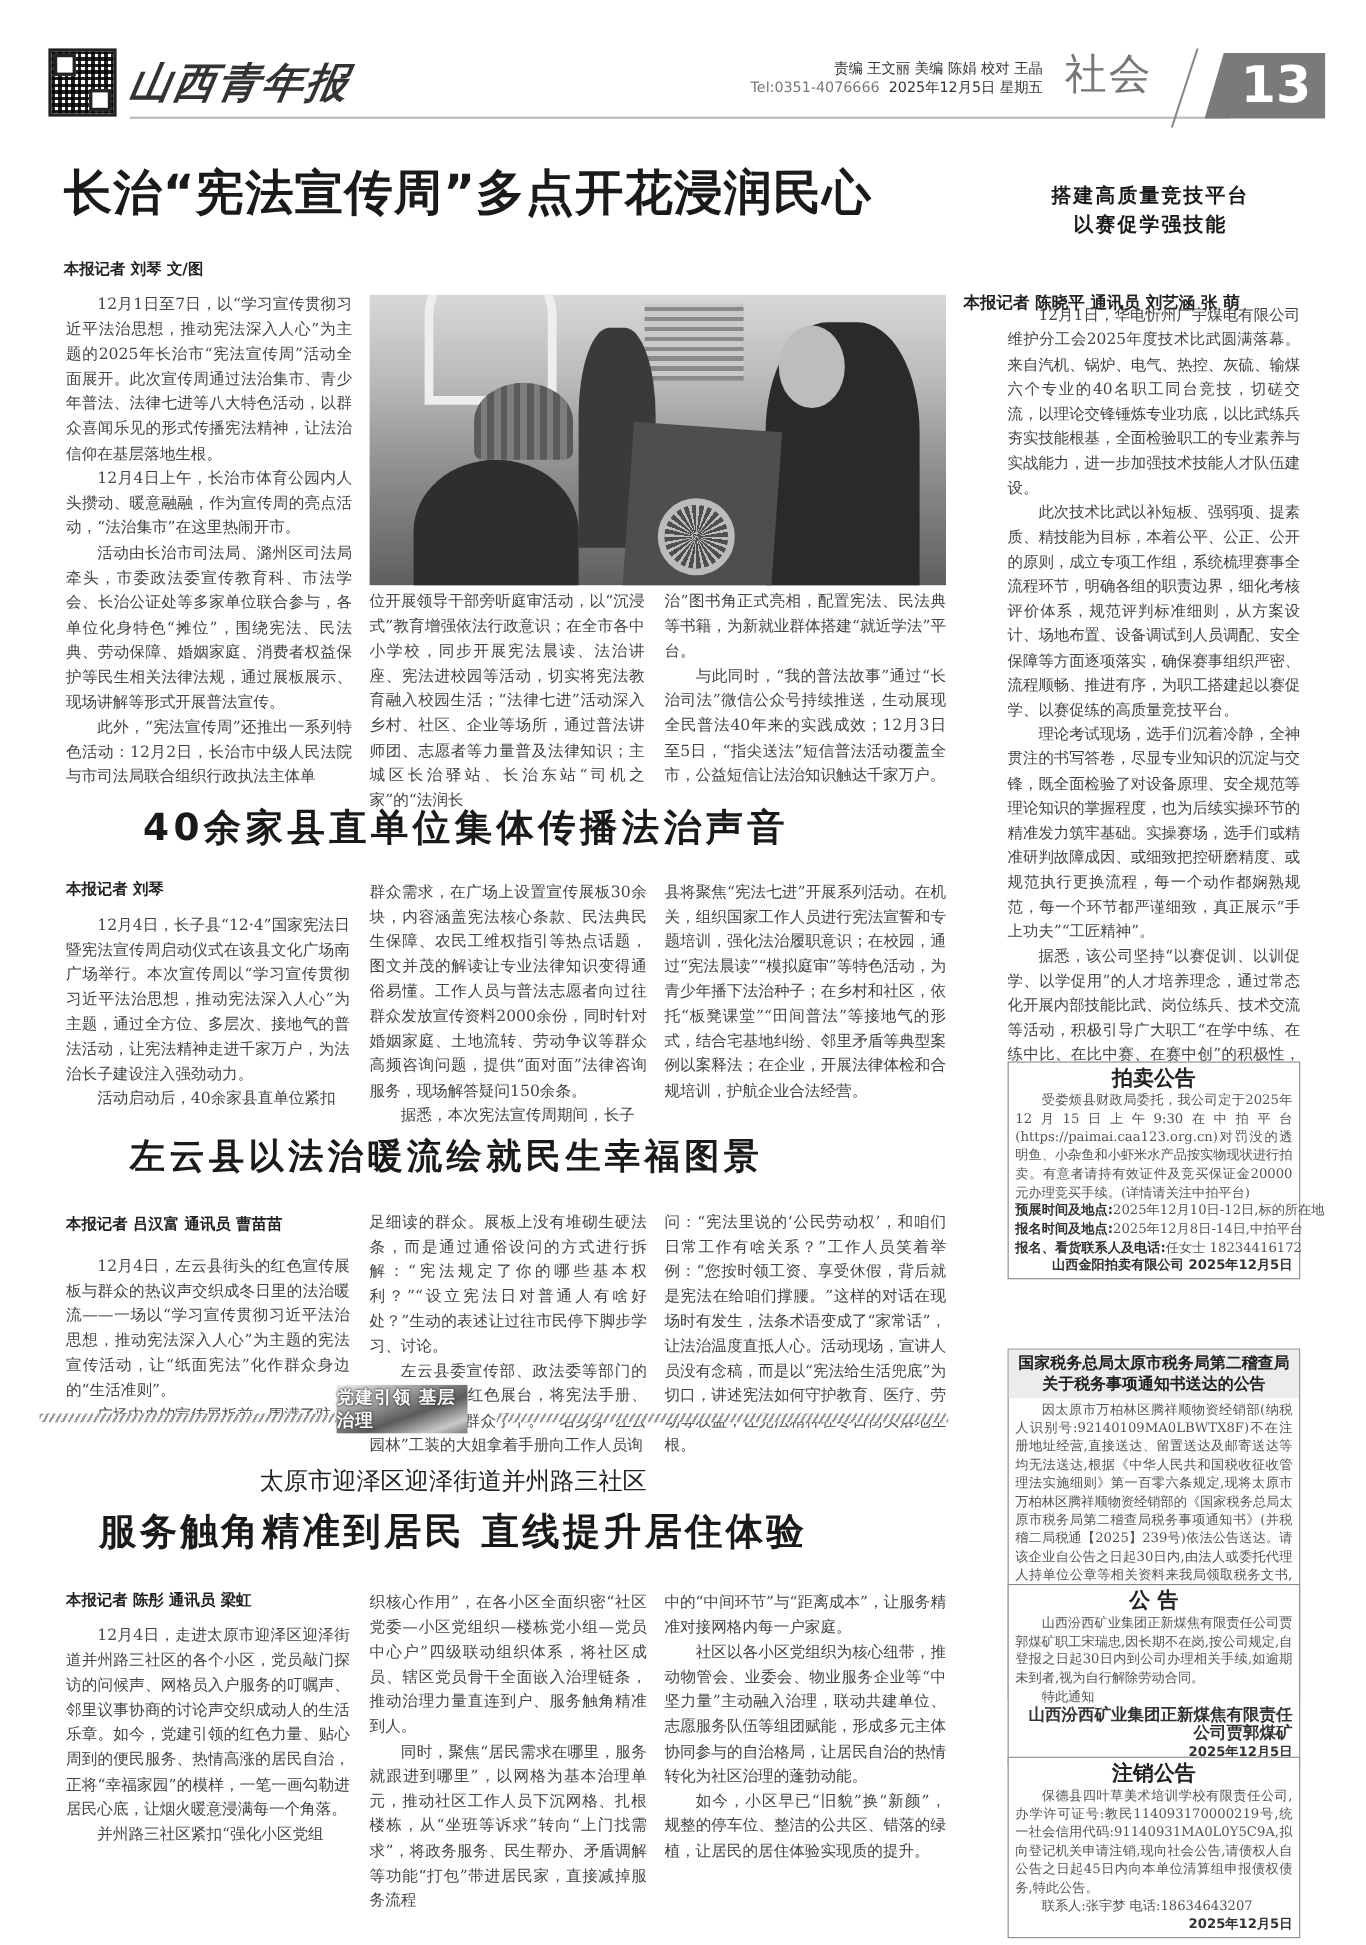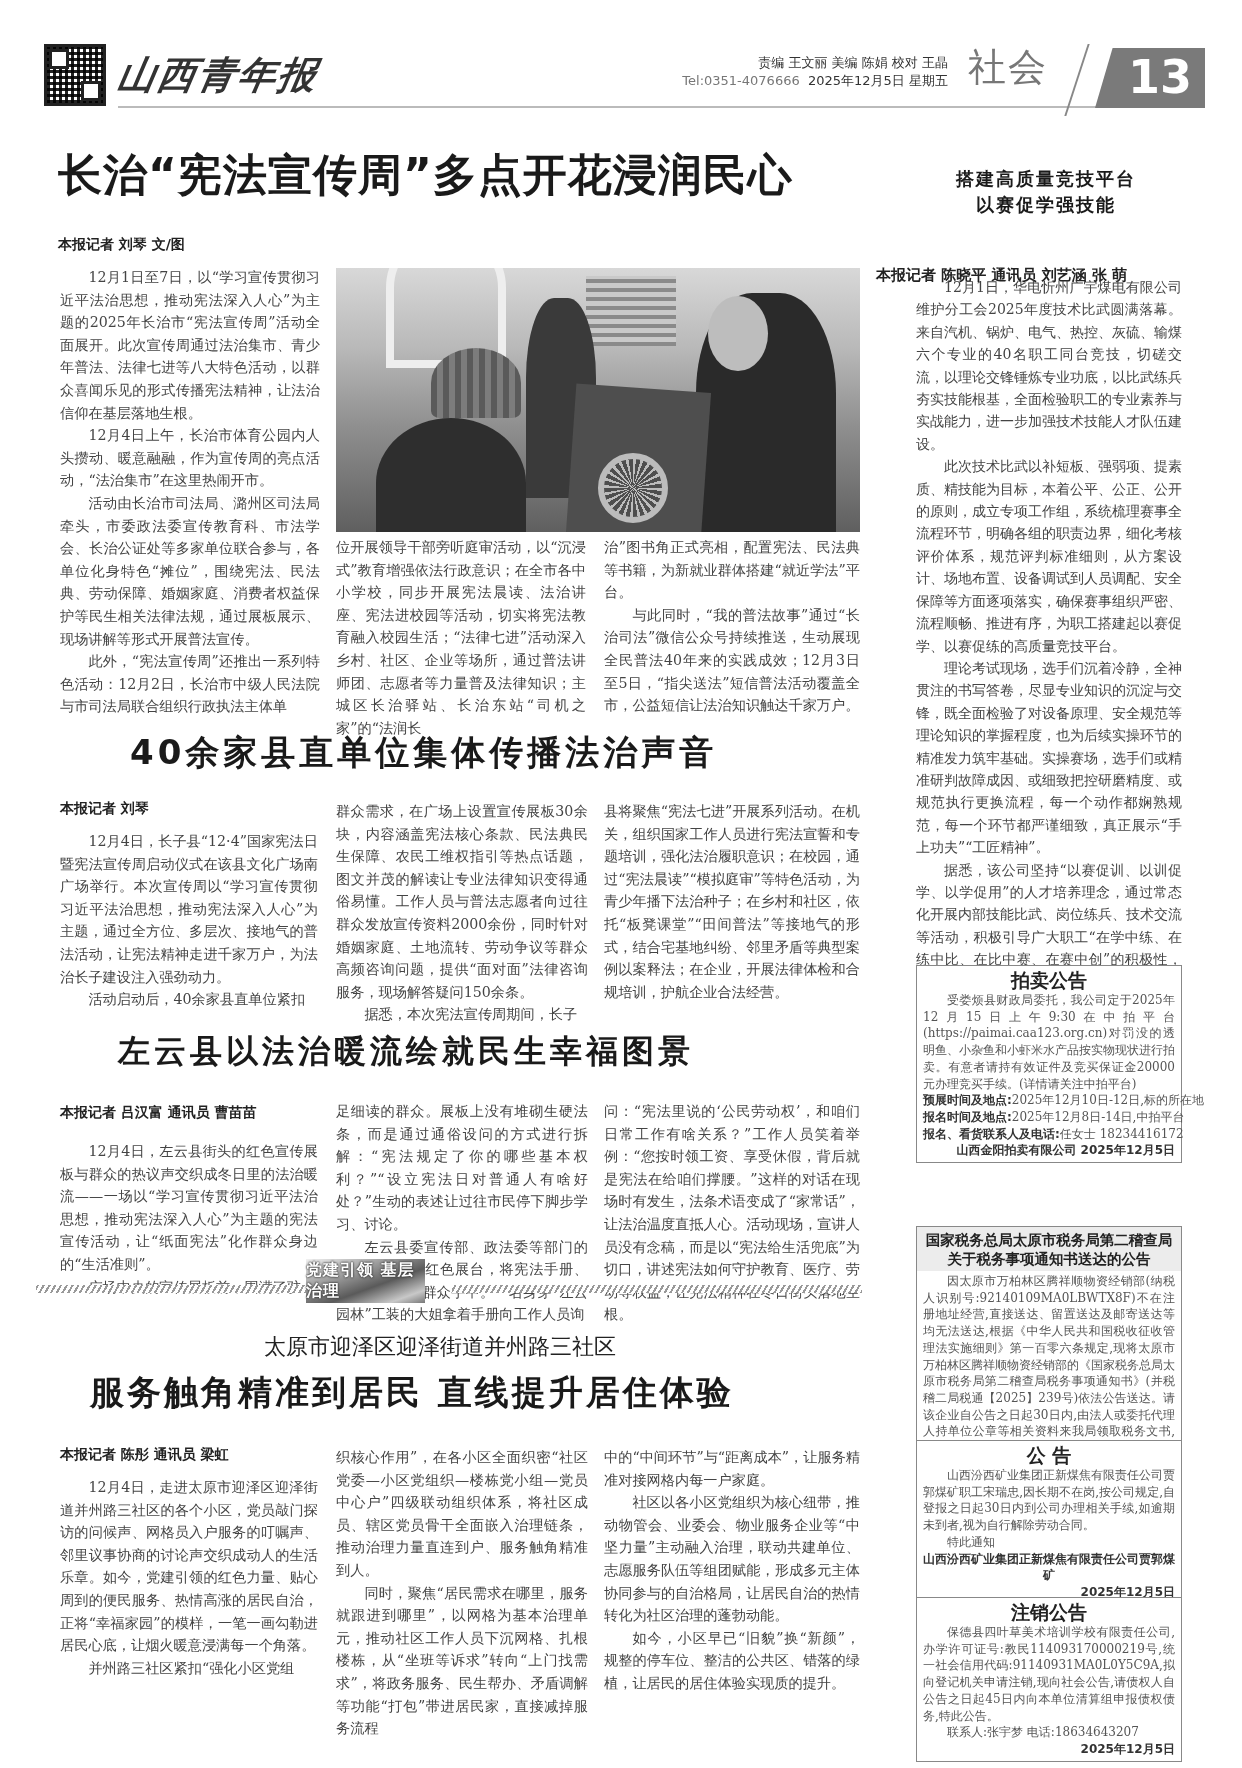--- a/index.html
+++ b/index.html
@@ -130,21 +130,21 @@
   <p>左云县委宣传部、政法委等部门的工作人员支起红色展台，将宪法手册、普法折页递到群众手中。一名身穿“左云园林”工装的大姐拿着手册向工作人员询</p>
 </div>
 <div class="abs col" style="left:604px; top:1100px; width:256px;">
   <p class="cont">问：“宪法里说的‘公民劳动权’，和咱们日常工作有啥关系？”工作人员笑着举例：“您按时领工资、享受休假，背后就是宪法在给咱们撑腰。”这样的对话在现场时有发生，法条术语变成了“家常话”，让法治温度直抵人心。活动现场，宣讲人员没有念稿，而是以“宪法给生活兜底”为切口，讲述宪法如何守护教育、医疗、劳动等权益，让宪法精神在冬日街头落地生根。</p>
 </div>
 
 <div class="abs stripe" style="left:36px; top:1285px; width:270px;"></div>
 <div class="abs stripe" style="left:452px; top:1285px; width:410px;"></div>
 <div class="abs banner">党建引领 基层治理</div>
 
-<div class="abs" style="left:236px; top:1332px; font-family:'DejaVu Serif',serif; font-size:22px; color:#222; white-space:nowrap;margin-left:28px;">太原市迎泽区迎泽街道并州路三社区</div>
+<div class="abs" style="left:236px; top:1332px; font-family:'DejaVu Serif',serif; font-size:22px; color:#222; white-space:nowrap;">太原市迎泽区迎泽街道并州路三社区</div>
 <div class="abs h1" style="left:90px; top:1370px; font-size:34px; letter-spacing:3px;">服务触角精准到居民 直线提升居住体验</div>
 <div class="abs byline" style="left:60px; top:1446px;">本报记者 陈彤 通讯员 梁虹</div>
 
 <div class="abs col" style="left:60px; top:1476px; width:258px;">
   <p>12月4日，走进太原市迎泽区迎泽街道并州路三社区的各个小区，党员敲门探访的问候声、网格员入户服务的叮嘱声、邻里议事协商的讨论声交织成动人的生活乐章。如今，党建引领的红色力量、贴心周到的便民服务、热情高涨的居民自治，正将“幸福家园”的模样，一笔一画勾勒进居民心底，让烟火暖意浸满每一个角落。</p>
   <p>并州路三社区紧扣“强化小区党组</p>
 </div>
 <div class="abs col" style="left:336px; top:1446px; width:252px;">
   <p class="cont">织核心作用”，在各小区全面织密“社区党委—小区党组织—楼栋党小组—党员中心户”四级联动组织体系，将社区成员、辖区党员骨干全面嵌入治理链条，推动治理力量直连到户、服务触角精准到人。</p>
   <p>同时，聚焦“居民需求在哪里，服务就跟进到哪里”，以网格为基本治理单元，推动社区工作人员下沉网格、扎根楼栋，从“坐班等诉求”转向“上门找需求”，将政务服务、民生帮办、矛盾调解等功能“打包”带进居民家，直接减掉服务流程</p>
@@ -185,21 +185,21 @@
   <div class="indent line"><span class="strong">联系人:</span><span>刘蓉</span>&nbsp;<span class="strong">联系电话:</span><span>2562712</span></div>
   <div class="indent line"><span class="strong">地址:</span><span>太原市迎泽区羊市街52号</span></div>
   <div class="right">国家税务总局太原市税务局第二稽查局</div>
   <div class="right">2025年12月5日</div>
 </div>
 
 <div class="abs notice" style="left:916px; top:1440px; width:266px;">
   <div class="title">公 告</div>
   <p>山西汾西矿业集团正新煤焦有限责任公司贾郭煤矿职工宋瑞忠,因长期不在岗,按公司规定,自登报之日起30日内到公司办理相关手续,如逾期未到者,视为自行解除劳动合同。</p>
   <p>特此通知</p>
-  <div class="right" style="font-size:12px;text-align:center;">山西汾西矿业集团正新煤焦有限责任公司贾郭煤矿</div>
+  <div class="right" style="font-size:15px;">山西汾西矿业集团正新煤焦有限责任公司贾郭煤矿</div>
   <div class="right">2025年12月5日</div>
 </div>
 
 <div class="abs notice" style="left:916px; top:1597px; width:266px;">
   <div class="title">注销公告</div>
   <p>保德县四叶草美术培训学校有限责任公司,办学许可证号:教民114093170000219号,统一社会信用代码:91140931MA0L0Y5C9A,拟向登记机关申请注销,现向社会公告,请债权人自公告之日起45日内向本单位清算组申报债权债务,特此公告。</p>
   <p>联系人:张宇梦 电话:18634643207</p>
   <div class="right">2025年12月5日</div>
 </div>
 

